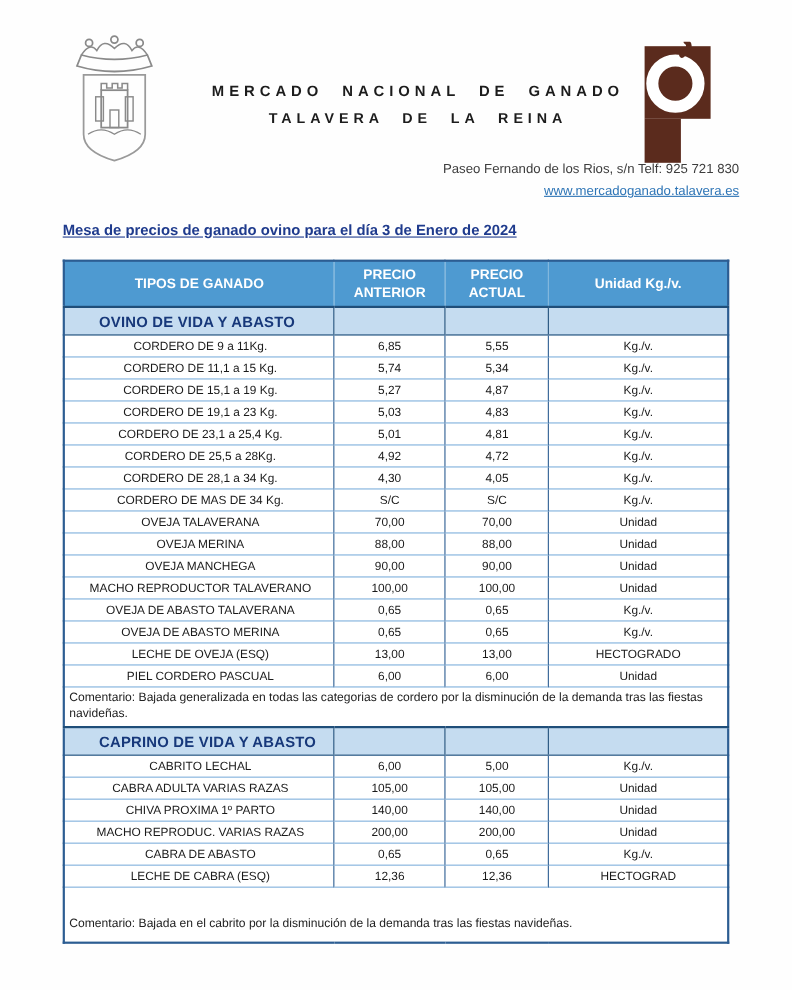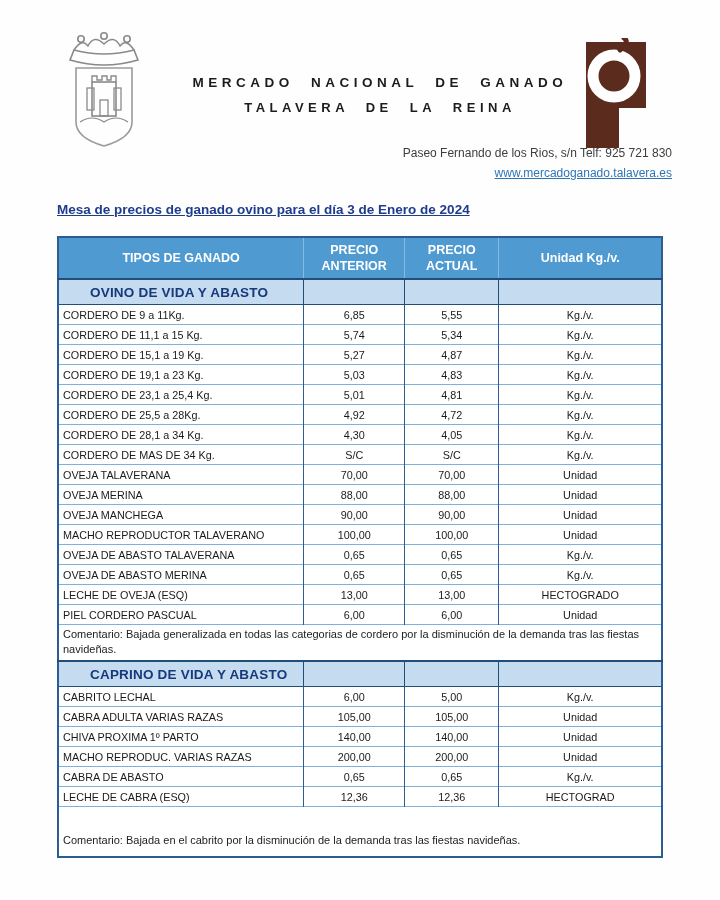--- a/index.html
+++ b/index.html
@@ -37,21 +37,21 @@
      vertical-align:middle;text-align:center;white-space:pre-line;line-height:16px;
      border-bottom:2px solid var(--border-navy);}
   th + th{border-left:1px solid #86bade;}
   tr.section-row td{background:var(--section-bg);height:22px;
      border-top:2px solid var(--border-navy);border-bottom:1.5px solid var(--border-navy);padding-left:31px;}
   tr.section-row td + td{border-left:1.5px solid var(--border-navy);}
   td.section-name{color:var(--section-text);font-weight:bold;font-size:13.5px;padding-left:4px;letter-spacing:.2px;}
   tr.data-row td{height:17px;font-size:10.8px;color:var(--text-dark);vertical-align:middle;
      border-top:1px solid var(--border-light);}
   tr.data-row td + td{border-left:1px solid var(--border-dark);}
-  td.c-name{text-align:left;padding:0 2px 0 4px;white-space:nowrap;overflow:hidden;}
+  td.c-name{text-align:center;padding:0 2px 0 4px;white-space:nowrap;overflow:hidden;}
   td.c-prev,td.c-curr,td.c-unit{text-align:center;}
   tr.comment-row td{border-top:1px solid var(--border-light);font-size:11px;color:#222;
      padding:2px 4px 3px 4px;line-height:15px;text-align:left;vertical-align:top;}
   tr.comment-row.comment-last td{padding-top:26px;padding-bottom:8px;}
 </style>
 </head>
 <body>
 
 <div class="page">
 

